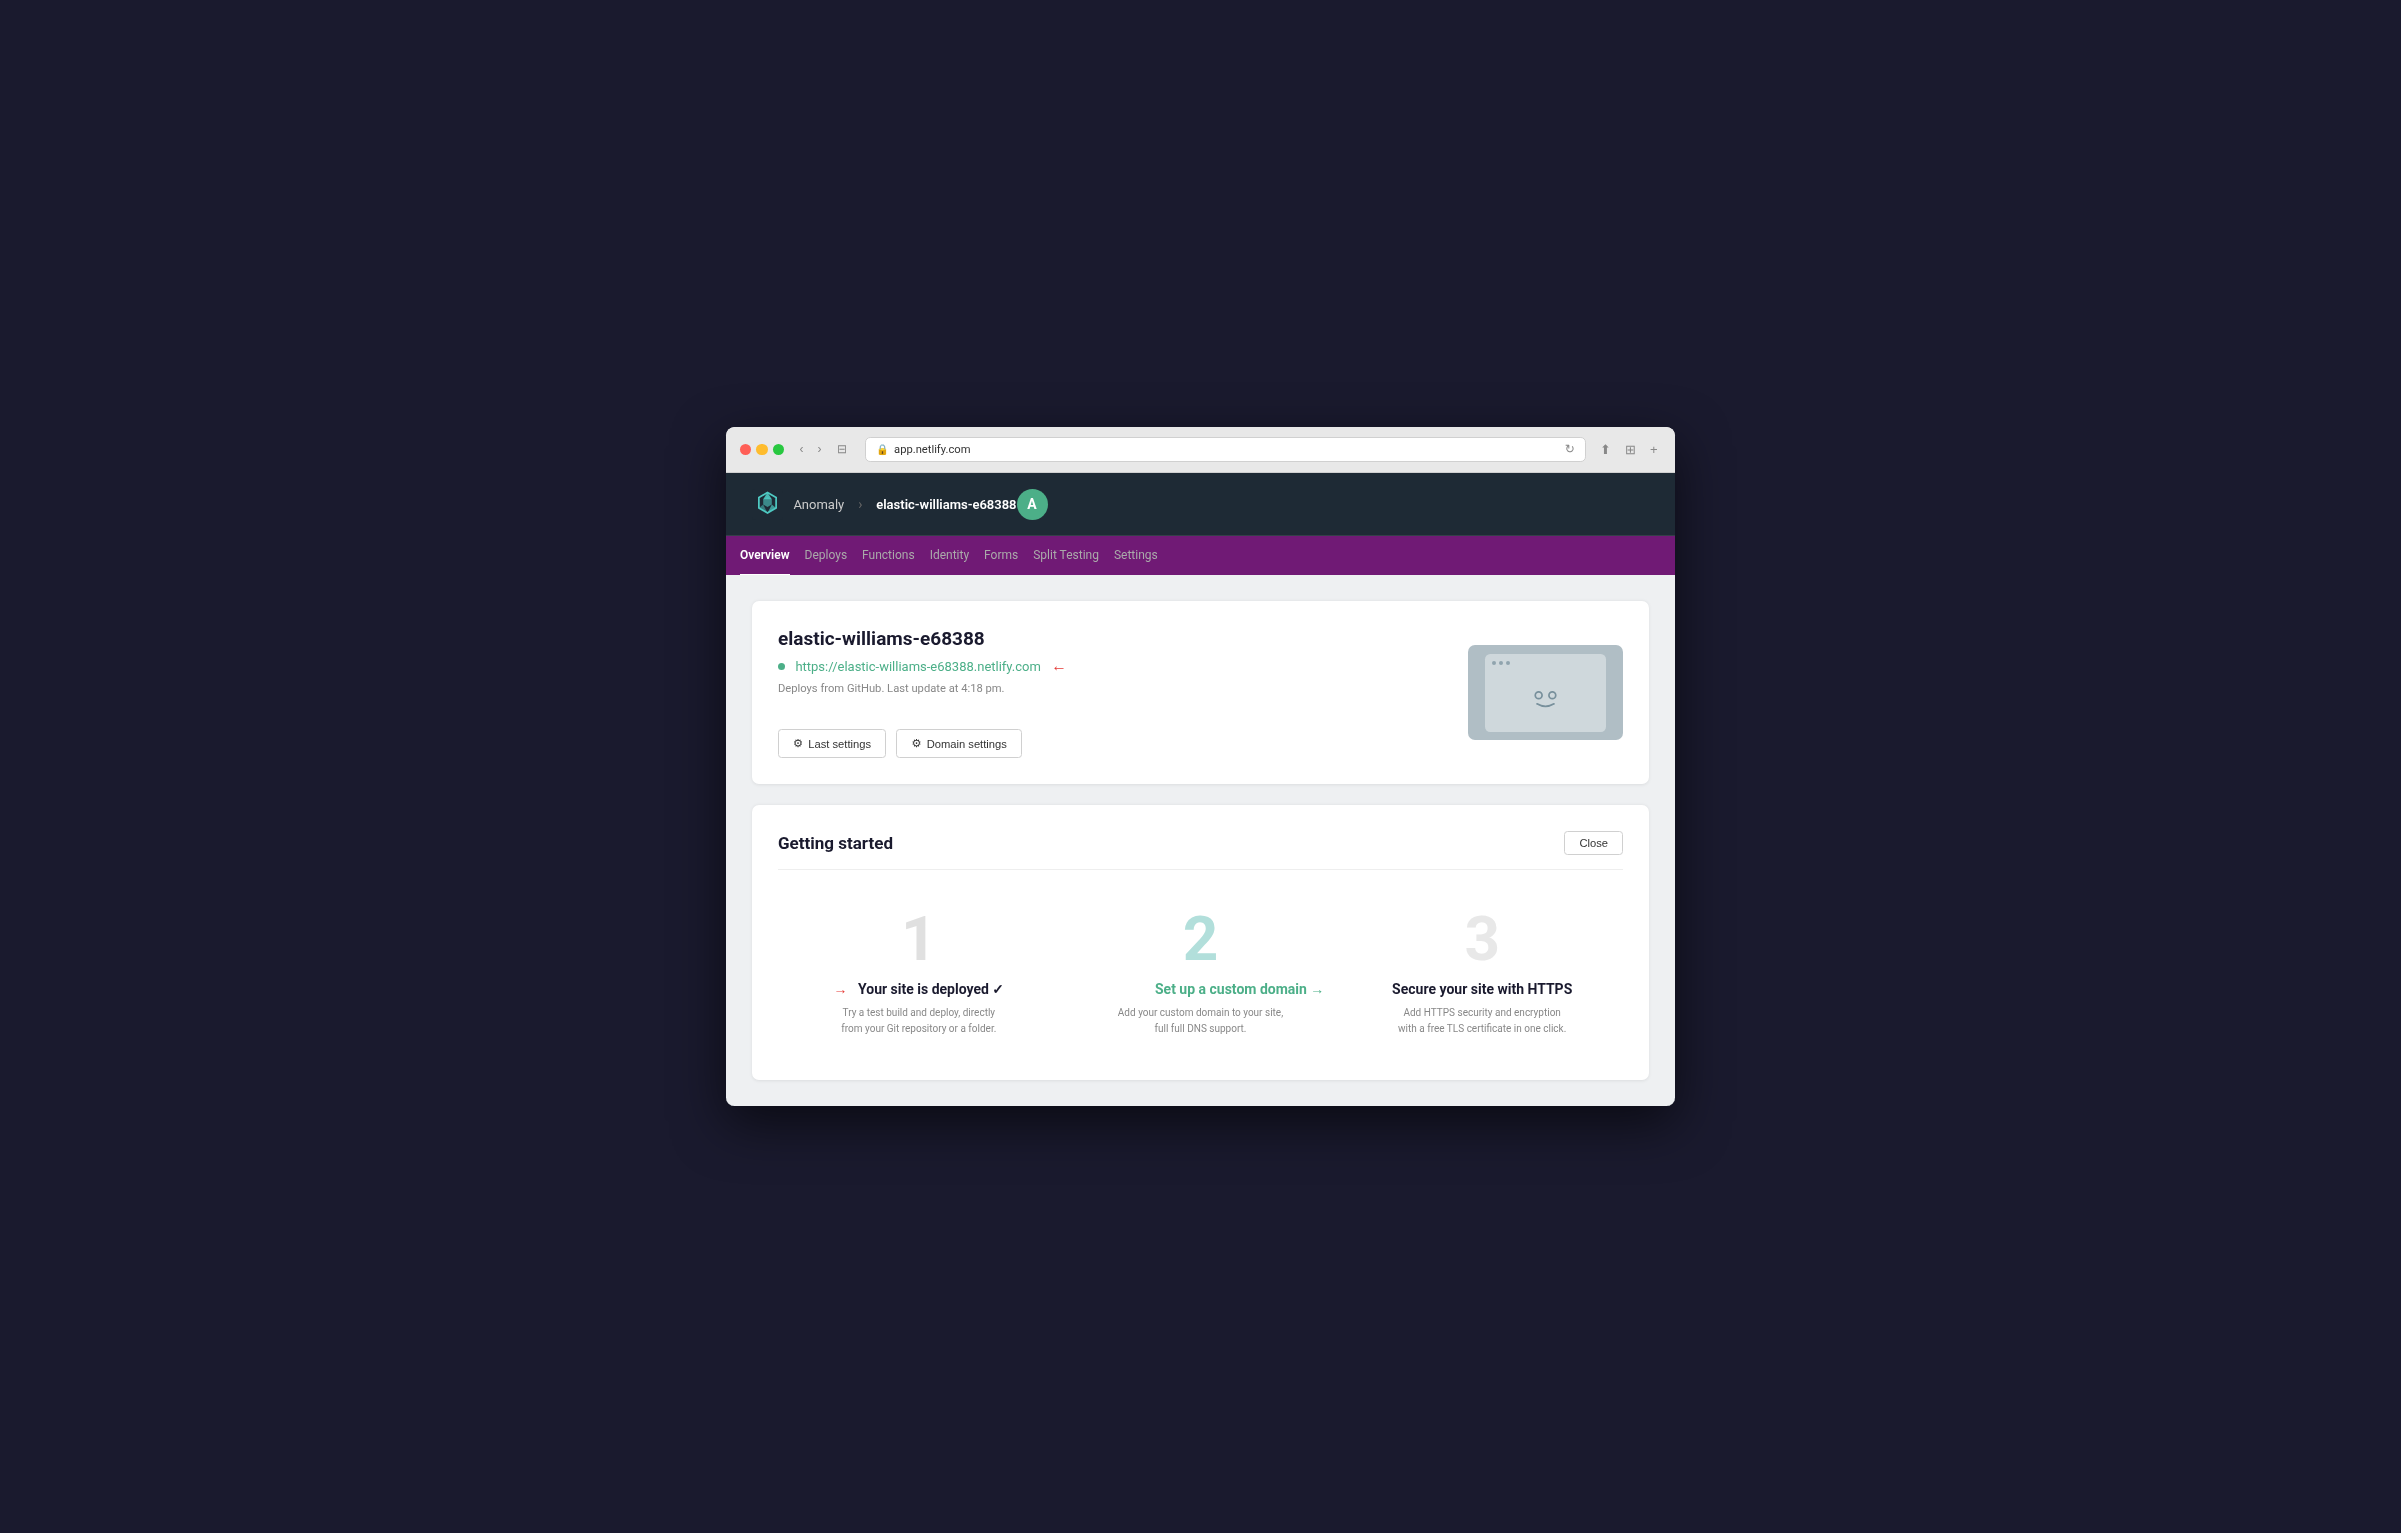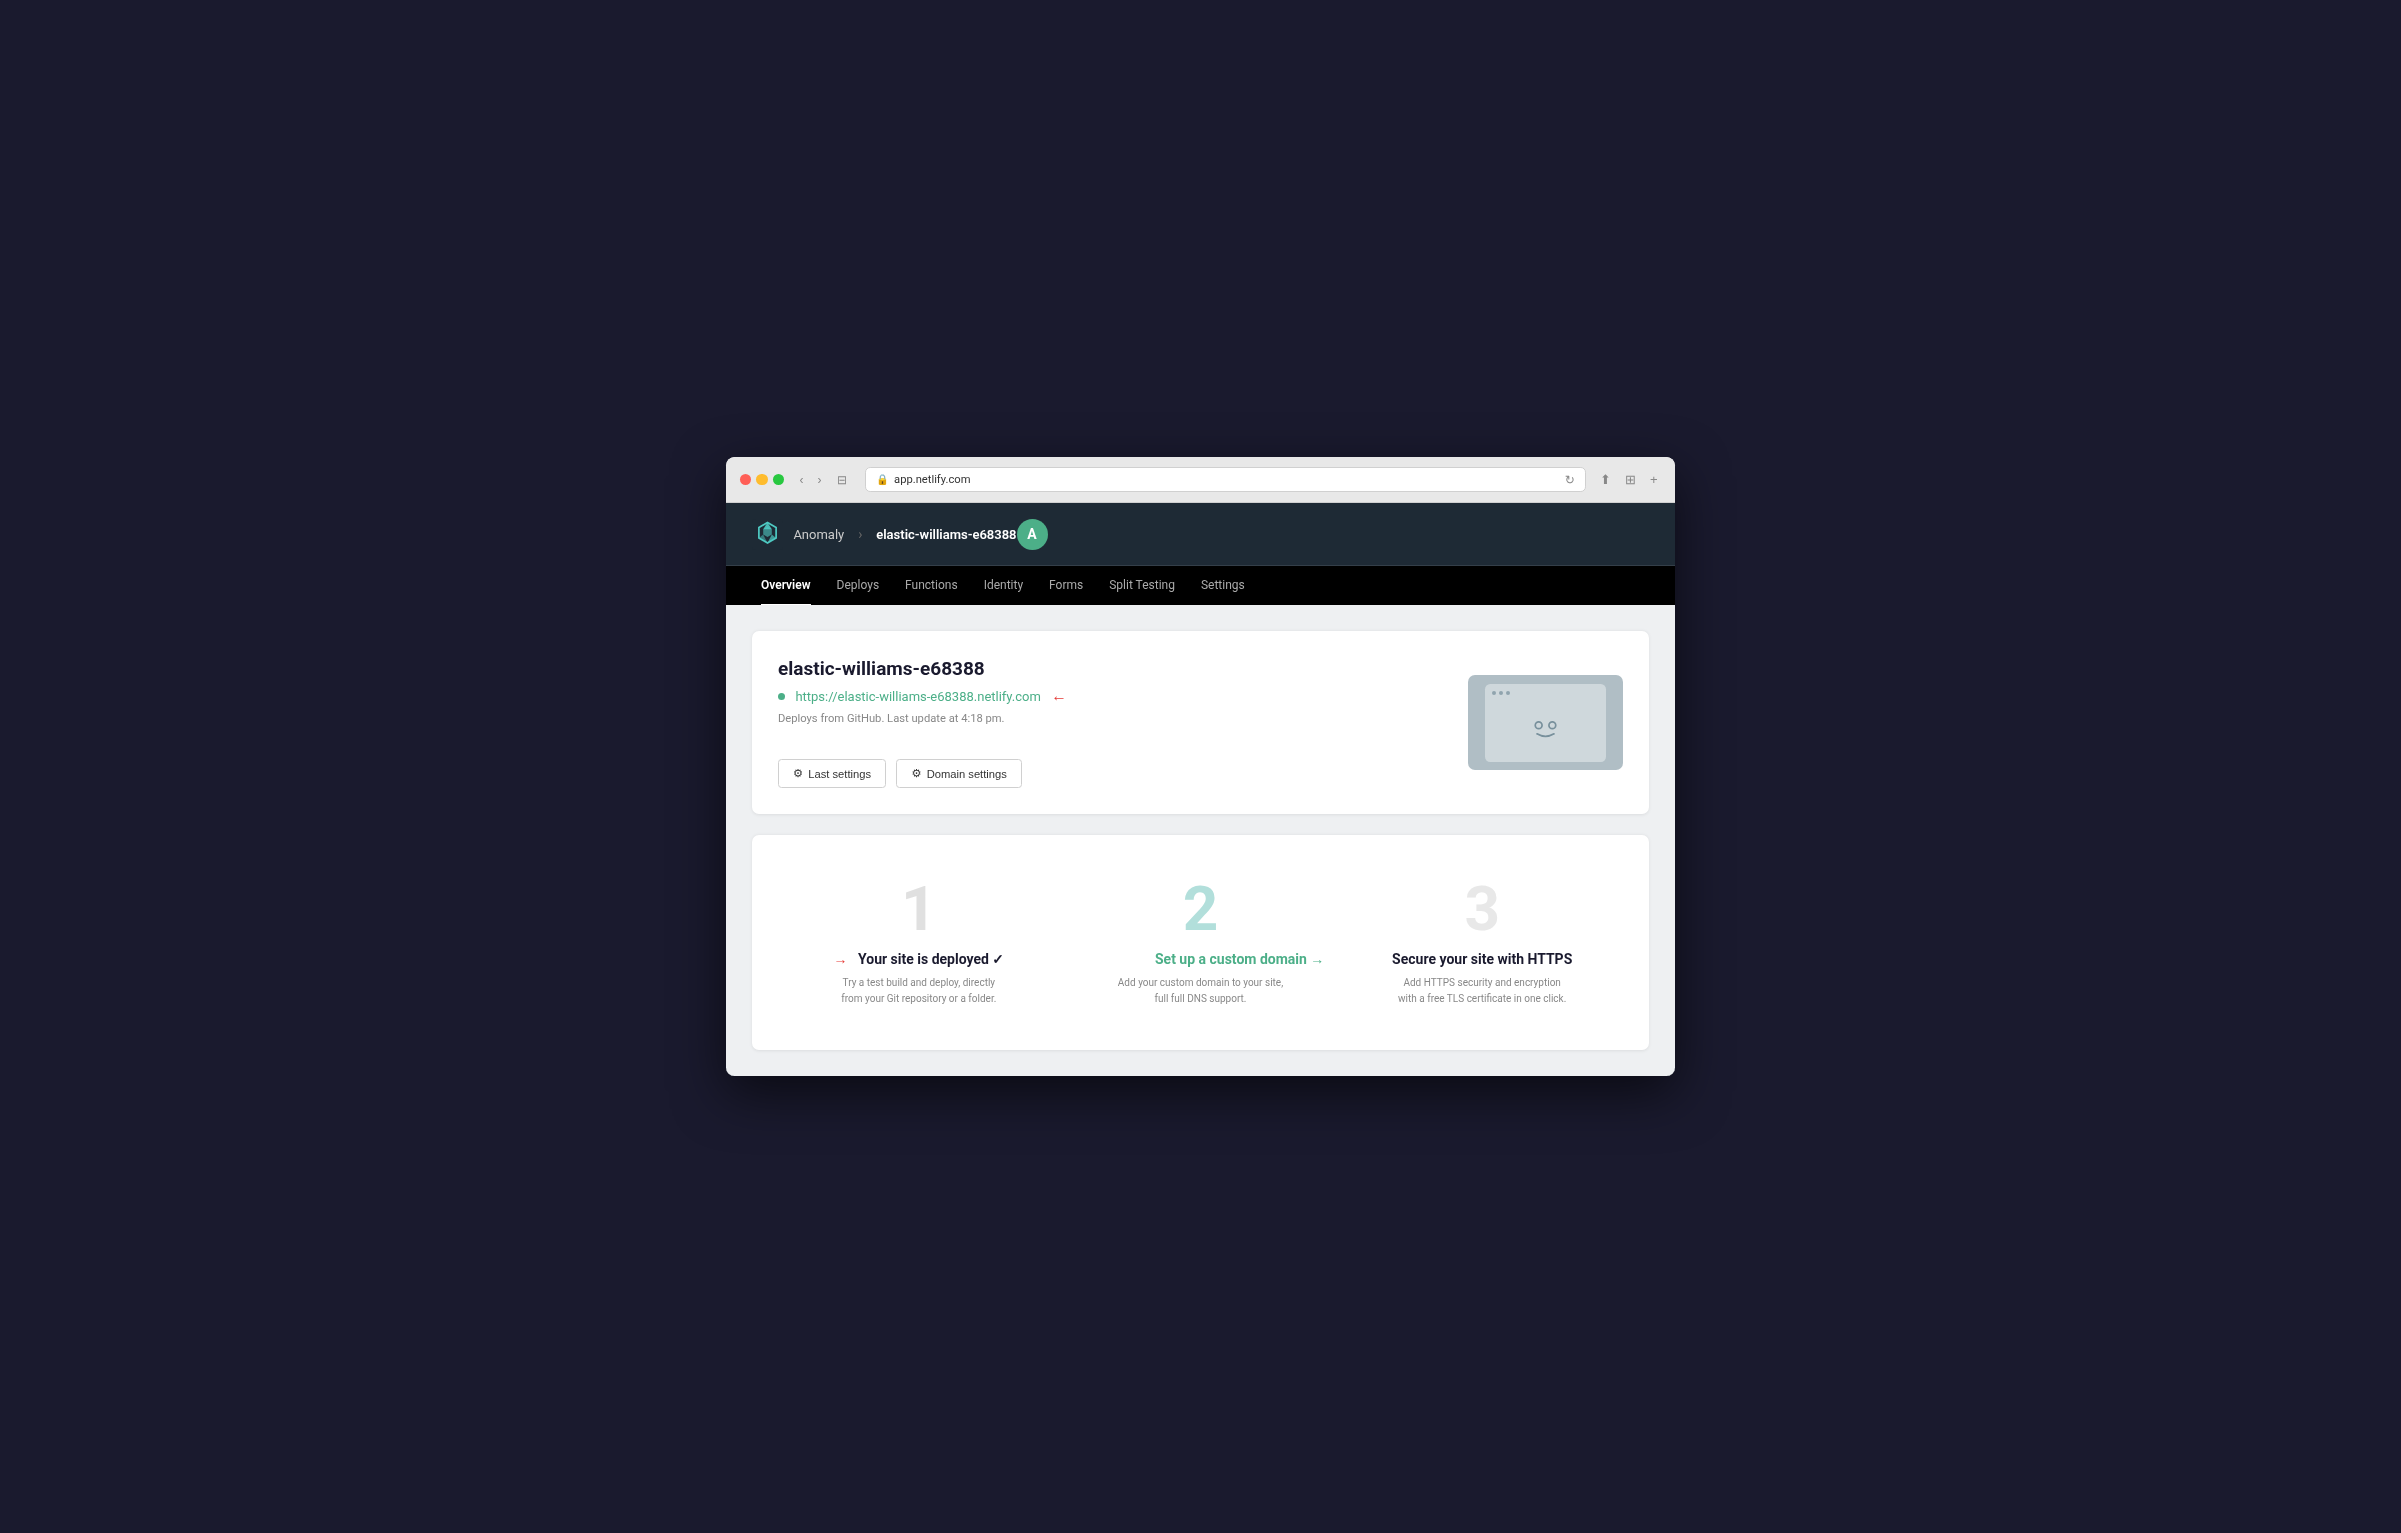--- a/index.html
+++ b/index.html
@@ -154,24 +154,24 @@
       align-items: center;
       justify-content: center;
       color: white;
       font-weight: 700;
       font-size: 14px;
       cursor: pointer;
     }
 
     
     .tab-nav {
-      background: #000000;
-      padding: 0 35px;
-      display: flex;
-      gap: 26px;
+      background: #701a75;
+      padding: 0 14px;
+      display: flex;
+      gap: 15px;
     }
 
     .tab-item {
       color: #aaa;
       font-size: 12px;
       padding: 12px 0;
       cursor: pointer;
       border-bottom: 1.7px solid transparent;
       text-decoration: none;
     }
@@ -480,20 +480,24 @@
                 <circle cx="16" cy="14" r="4" fill="none" stroke="#78909c" stroke-width="2"></circle>
                 <circle cx="32" cy="14" r="4" fill="none" stroke="#78909c" stroke-width="2"></circle>
                 <path d="M 14 24 Q 24 30 34 24" fill="none" stroke="#78909c" stroke-width="2" stroke-linecap="round"></path>
               </svg>
             </div>
           </div>
         </div>
       </div>
 
       <div class="getting-started-card">
+        <div class="getting-started-header">
+          <h2 class="getting-started-title">Getting started</h2>
+          <button class="close-btn">Close</button>
+        </div>
 
         <div class="steps-container">
 
           <div class="step">
             <div class="step-number completed">1</div>
             <div class="step-title">
               <span style="color:#e53935; margin-right:3.5px;">→</span>
               <span>Your site is deployed ✓</span>
             </div>
             <p class="step-desc">Try a test build and deploy, directly from your Git repository or a folder.</p>

